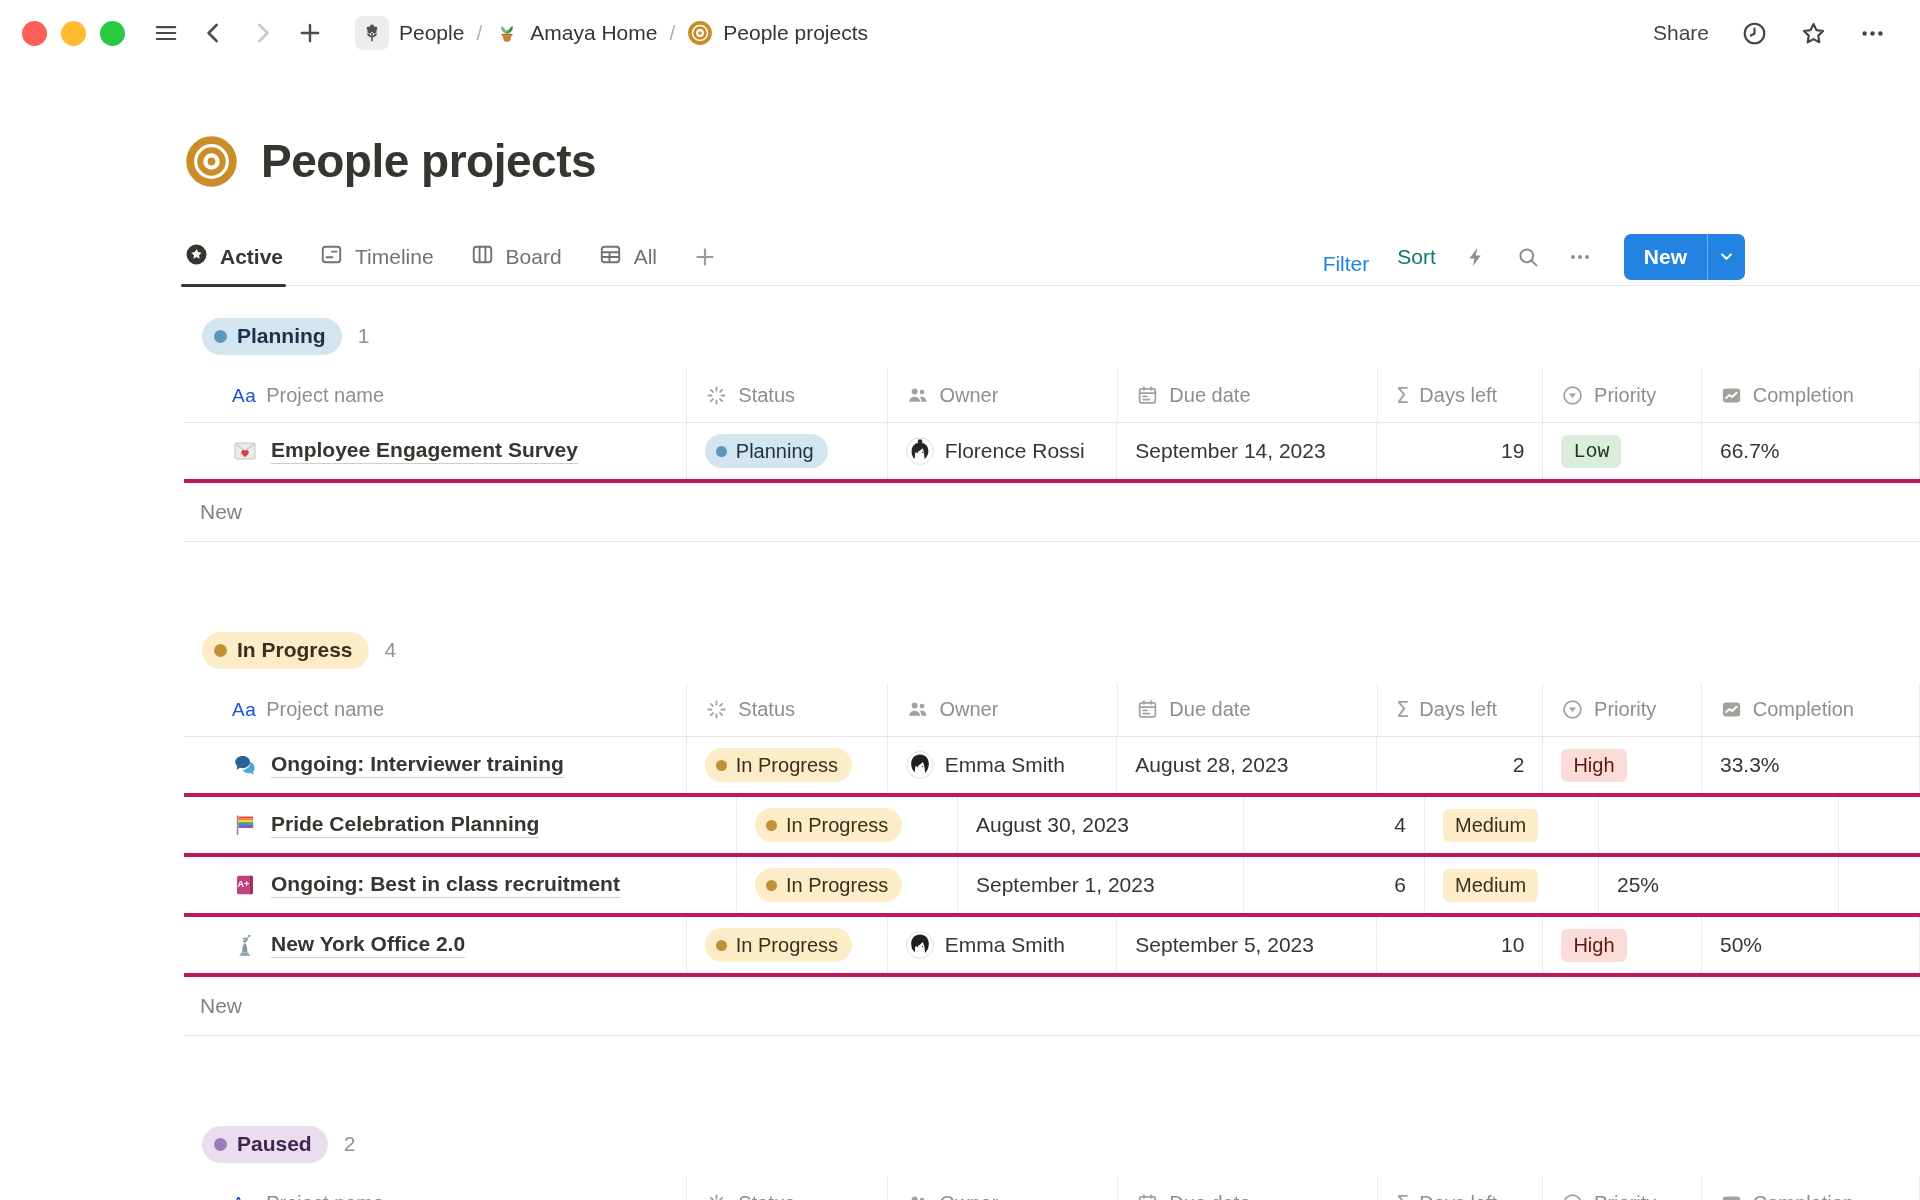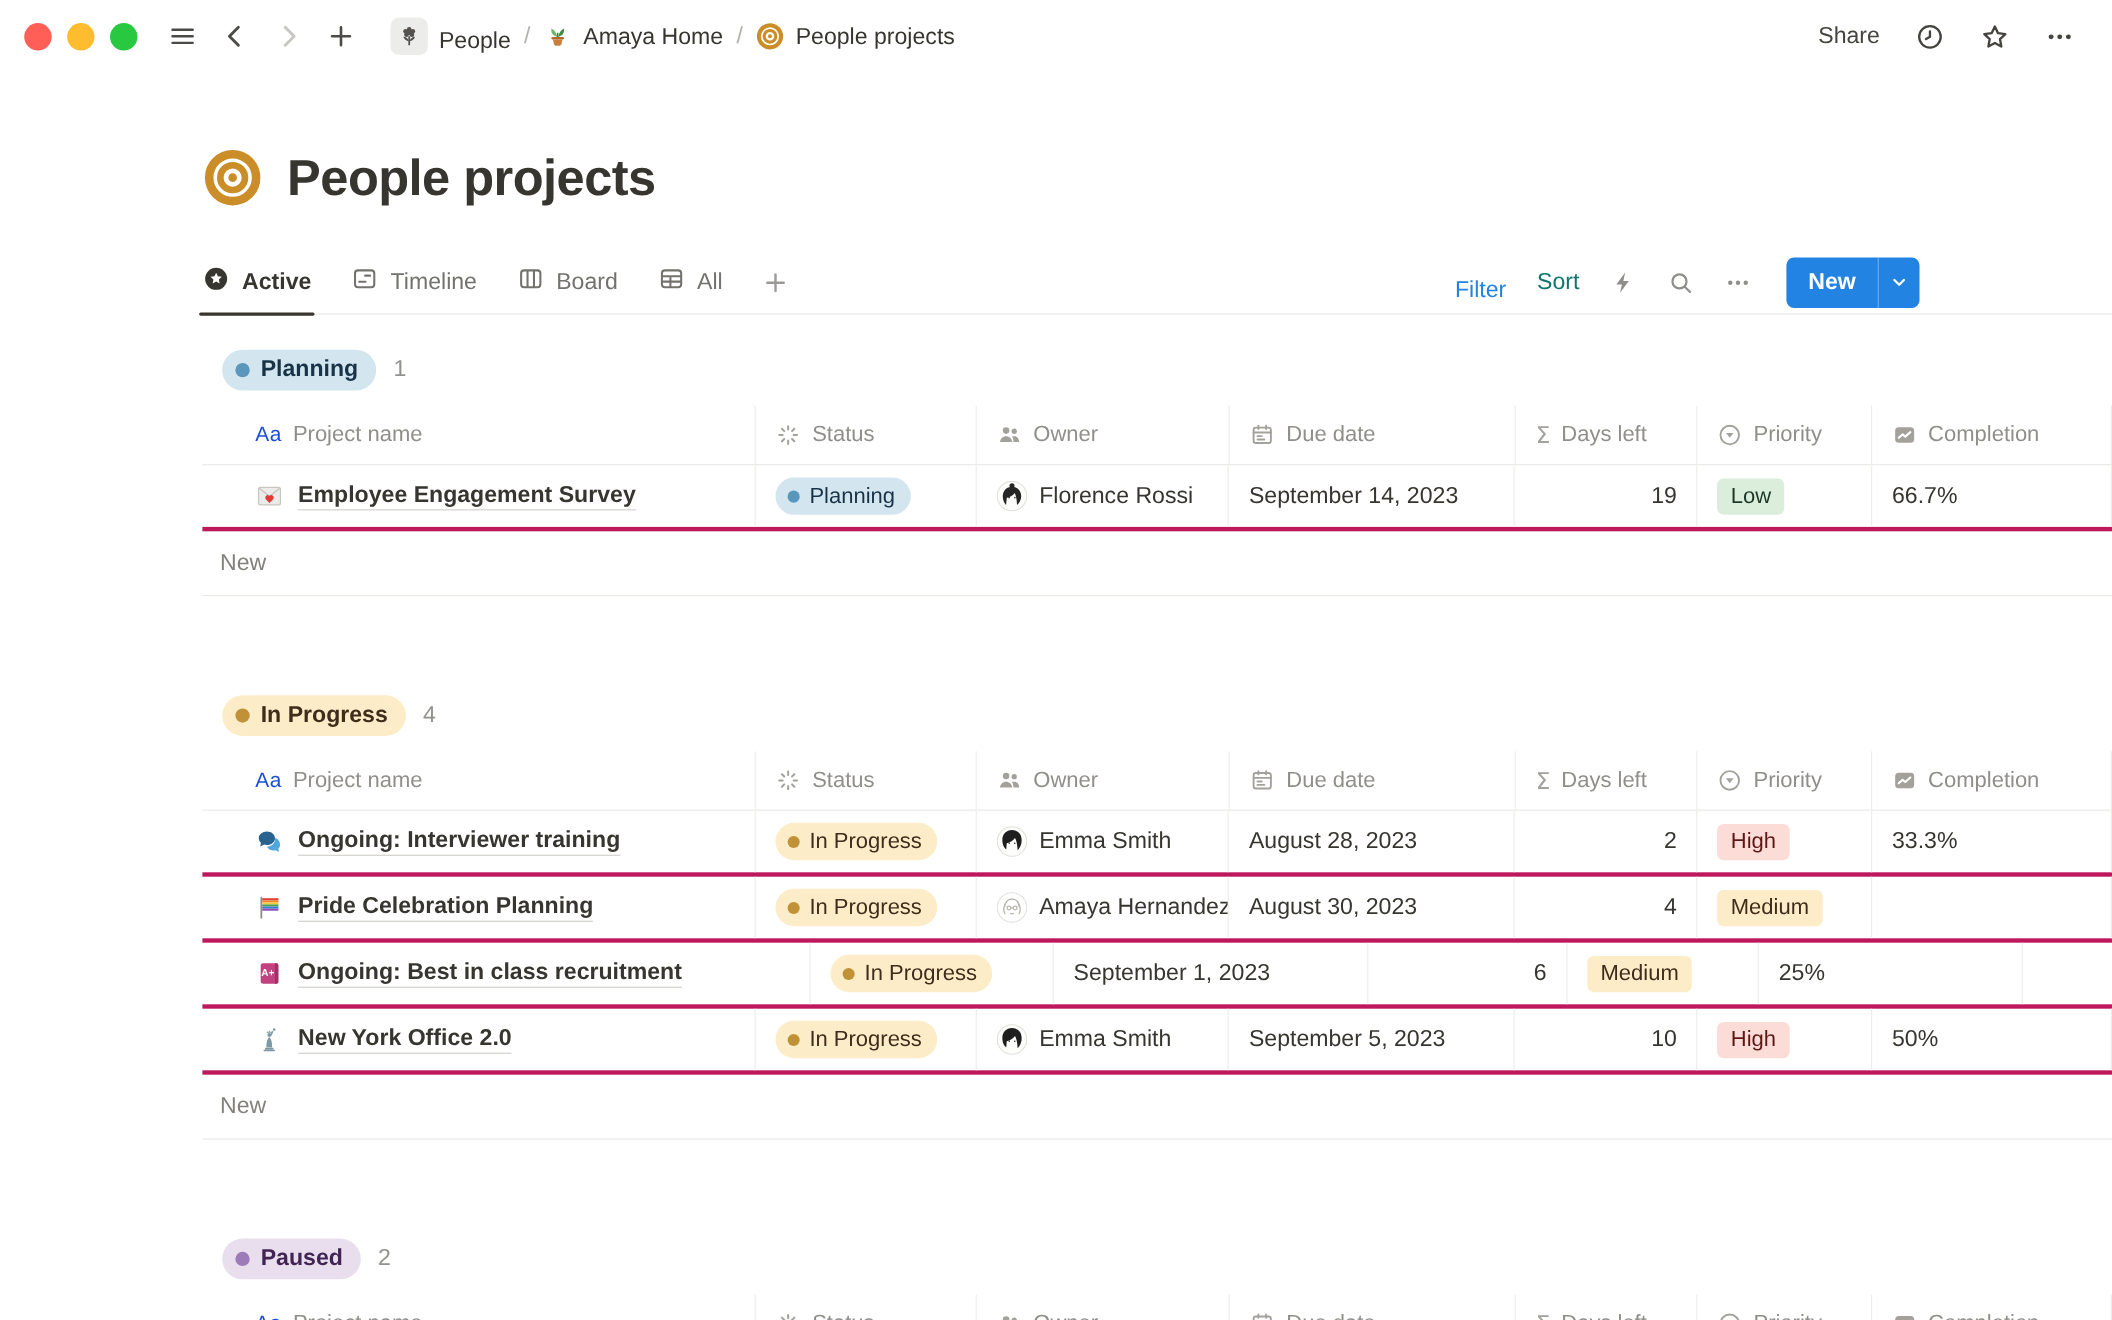--- a/index.html
+++ b/index.html
@@ -10,21 +10,21 @@
   .titlebar { height:66px; display:flex; align-items:center; padding:0 34px 0 22px; }
   .traffic { display:flex; gap:14px; margin-right:24px; }
   .tl { width:25px; height:25px; border-radius:50%; }
   .tl.red{background:#ff5f57}.tl.yellow{background:#febc2e}.tl.green{background:#28c840}
   .tbicon { width:34px; height:34px; display:flex; align-items:center; justify-content:center;
     color:#4b4a47; margin-right:14px; border-radius:6px; }
   .tbicon svg { width:26px; height:26px; }
   .tbicon.dim { color:#c8c6c2; }
   .breadcrumbs { display:flex; align-items:center; font-size:21px; margin-left:6px; }
   .crumb-wrap { display:flex; align-items:center; }
-  .crumb { display:flex; align-items:flex-end; gap:10px; padding:4px 8px; border-radius:6px; }
+  .crumb { display:flex; align-items:center; gap:10px; padding:4px 8px; border-radius:6px; }
   .crumb-icon { display:flex; align-items:center; justify-content:center; }
   .crumb-icon svg { width:26px; height:26px; }
   .crumb-icon.boxed { width:34px; height:34px; background:#ececea; border-radius:8px; color:#54524e; }
   .crumb-icon.boxed svg { width:24px; height:24px; }
   .crumb-sep { color:#b3b1ad; margin:0 4px; }
   .tb-right { margin-left:auto; display:flex; align-items:center; gap:32px; color:#45443f; }
   .tb-right .txt { font-size:21px; }
   .tb-right svg { width:27px; height:27px; display:block; }
 
   
@@ -380,21 +380,21 @@
               </span>
       <span class="oname">Florence Rossi</span>
     </div>
     <div class="c col-due">
       <span class="due">September 14, 2023</span>
     </div>
     <div class="c cdays col-days">
       <span class="days">19</span>
     </div>
     <div class="c col-priority">
-      <span class="ptag" style="background: rgb(219, 237, 219); color: rgb(28, 56, 41);">Low</span>
+      <span class="ptag" style="background: rgb(219, 237, 219); color: rgb(28, 56, 41); font-family: Liberation Mono, monospace;">Low</span>
     </div>
     <div class="c col-completion">
       <span class="comp">66.7%</span>
     </div>
   </div>
         </div>
     <div class="newrow">
       <span></span>
       <span class="newlabel">New</span>
     </div>
@@ -521,33 +521,20 @@
                 </svg>
               </span>
       <span class="rname">Pride Celebration Planning</span>
     </div>
     <div class="c col-status">
       <span class="spill" style="background: rgb(253, 236, 200); color: rgb(64, 44, 27);">
         <span class="sdot" style="background: rgb(193, 145, 56);"></span>
         <span class="slabel">In Progress</span>
       </span>
     </div>
-    <div class="c col-owner">
-      <span class="avatar">
-                <svg viewBox="0 0 28 28" fill="none">
-                  <circle cx="14" cy="14" r="13.4" fill="#ffffff" stroke="#e3e1dd"></circle>
-                  <path d="M7.2 13.6c.4-4.4 3-7.4 6.8-7.4s6.4 3 6.8 7.4" stroke="#b9b5ae" stroke-width="1.4"></path>
-                  <path d="M6.8 13.2c-.5 2.8-.2 5 .8 6.8M21.2 13.2c.5 2.8.2 5-.8 6.8" stroke="#b9b5ae" stroke-width="1.2"></path>
-                  <circle cx="11.2" cy="14.4" r="1.7" stroke="#b9b5ae" stroke-width="1.1"></circle>
-                  <circle cx="16.8" cy="14.4" r="1.7" stroke="#b9b5ae" stroke-width="1.1"></circle>
-                  <path d="M12.9 14.4h2.2M12.4 19.2c1 .7 2.2.7 3.2 0" stroke="#b9b5ae" stroke-width="1.1"></path>
-                </svg>
-              </span>
-      <span class="oname">Amaya Hernandez</span>
-    </div>
     <div class="c col-due">
       <span class="due">August 30, 2023</span>
     </div>
     <div class="c cdays col-days">
       <span class="days">4</span>
     </div>
     <div class="c col-priority">
       <span class="ptag" style="background: rgb(253, 236, 200); color: rgb(64, 44, 27);">Medium</span>
     </div>
     <div class="c col-completion">

